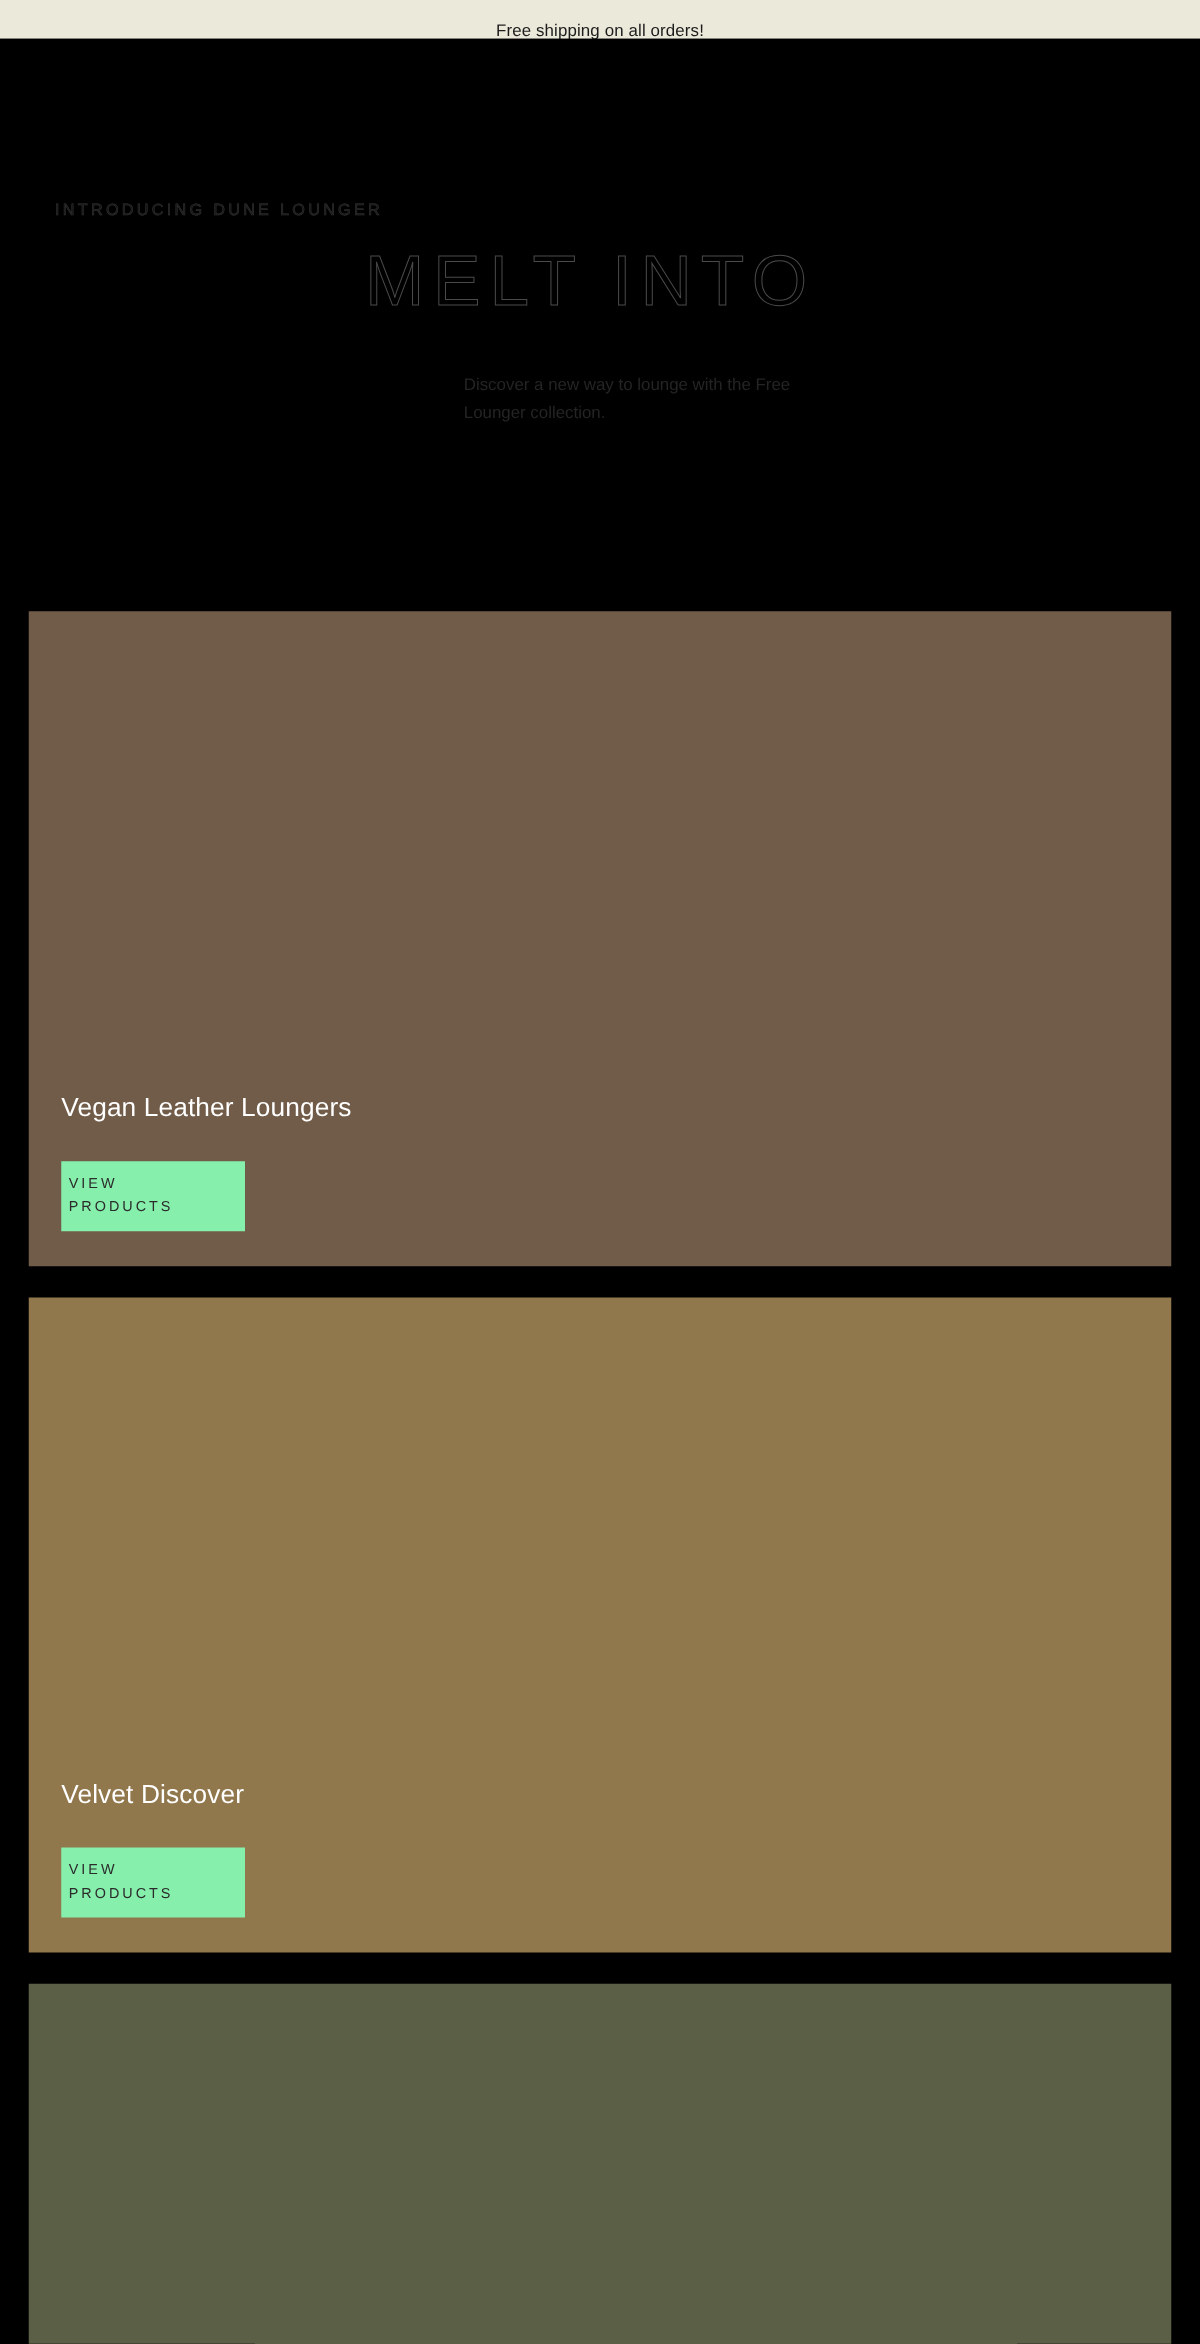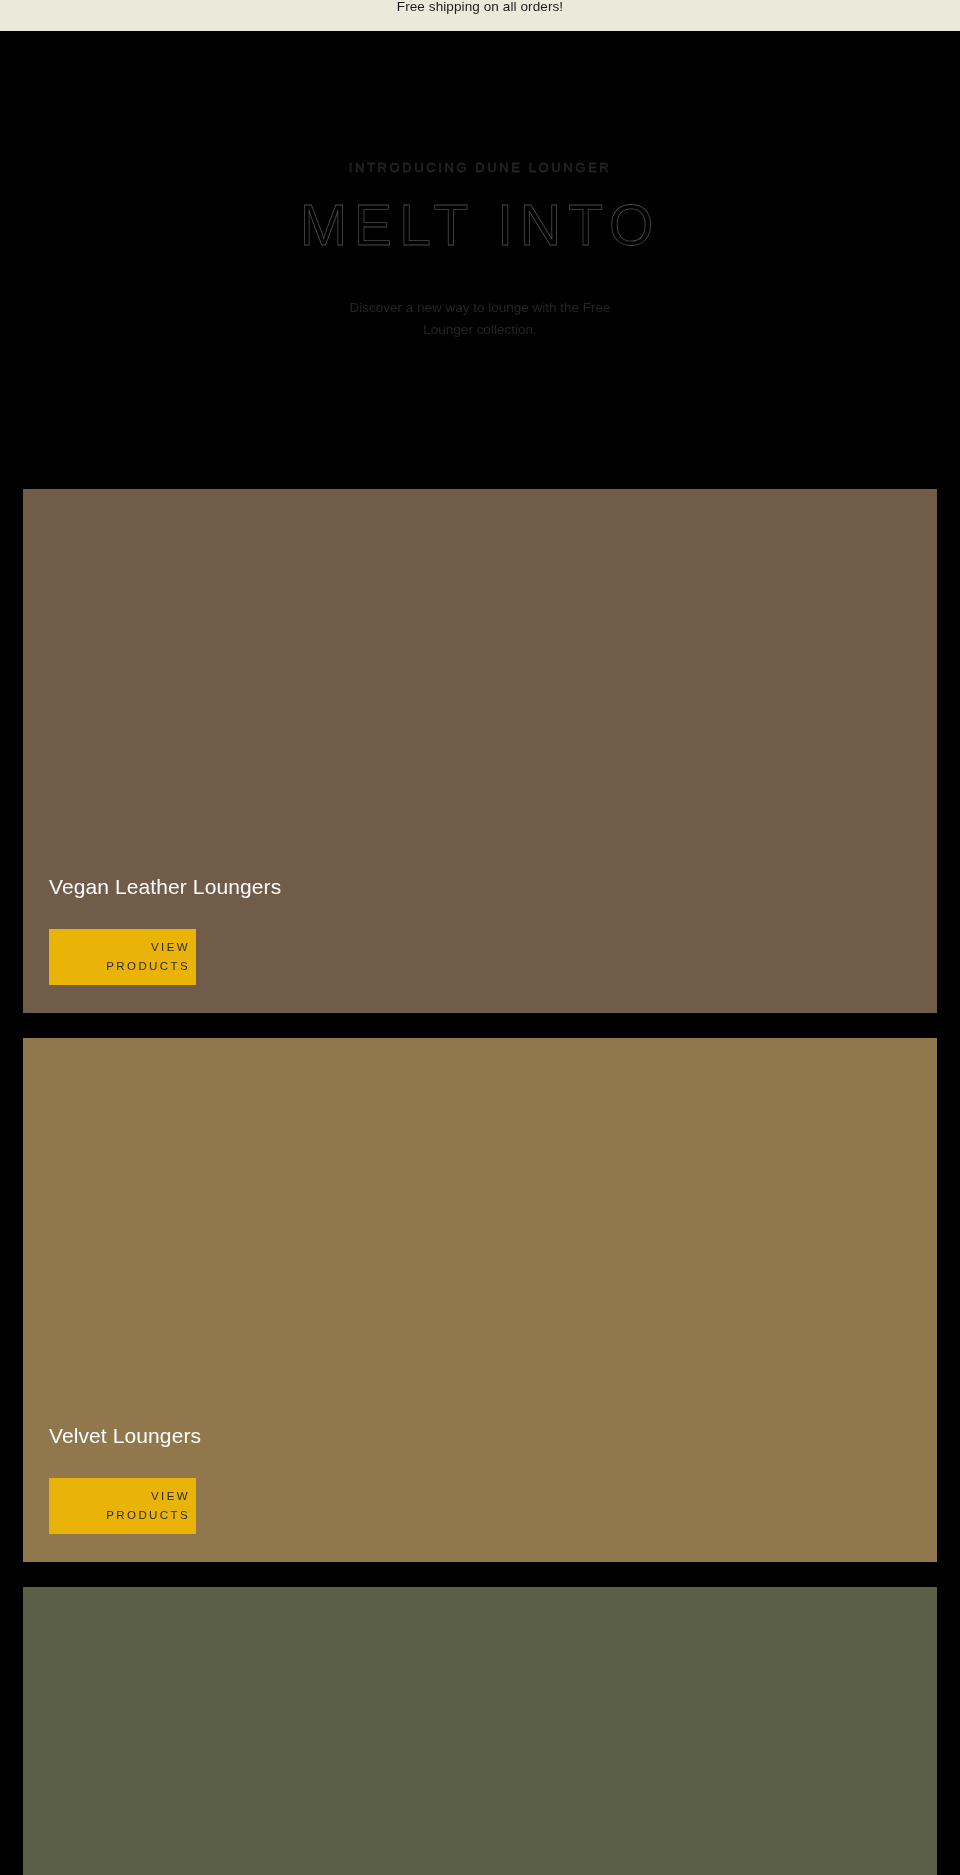--- a/index.html
+++ b/index.html
@@ -11,21 +11,21 @@
     font-family:"Liberation Sans", sans-serif;
     overflow:hidden;
   }
 
   
   .announcement-bar{
     width:100%;
     height:31px;
     background:#EBE9DA;
     display:flex;
-    align-items:flex-start;
+    align-items:flex-end;
     justify-content:center;
   }
   .announcement-text{
     font-size:13.5px;
     color:#1c1c1c;
     letter-spacing:0.1px;
     line-height:1;
   }
 
   
@@ -35,22 +35,22 @@
     height:458px;
     background:#000000;
     display:flex;
     flex-direction:column;
     align-items:center;
     justify-content:flex-start;
     overflow:hidden;
   }
   .hero-inner{
     width:100%;
-    text-align:center;
     padding-top:129px;
+    padding-left:44px;
   }
   .hero-eyebrow{
     font-size:13px;
     letter-spacing:2.6px;
     color:#151515;
     text-transform:uppercase;
     -webkit-text-stroke:0.4px #3a3a3a;
     line-height:1.2;
     margin-bottom:16px;
   }
@@ -101,28 +101,28 @@
     font-weight:400;
     color:#FFFFFF;
     line-height:1.2;
     margin-bottom:30px;
     letter-spacing:0.1px;
   }
   .card-button{
     display:block;
     width:147px;
     min-height:52px;
-    background:#eab308;
+    background:#86efac;
     border:none;
     color:#2b2b2b;
     font-family:"Liberation Sans", sans-serif;
     font-size:11.5px;
     letter-spacing:2.4px;
     line-height:1.65;
-    text-align:right;
+    text-align:left;
     padding:9px 6px;
     cursor:pointer;
   }
 </style>
 </head>
 <body>
 
 <div class="announcement-bar">
   <span class="announcement-text">Free shipping on all orders!</span>
 </div>
@@ -141,21 +141,21 @@
 
   <div class="collection-card card-brown">
     <h2 class="card-title">Vegan Leather Loungers</h2>
     <button class="card-button">
       <span>VIEW</span><br>
       <span>PRODUCTS</span>
     </button>
   </div>
 
   <div class="collection-card card-tan">
-    <h2 class="card-title">Velvet Loungers</h2>
+    <h2 class="card-title">Velvet Discover</h2>
     <button class="card-button">
       <span>VIEW</span><br>
       <span>PRODUCTS</span>
     </button>
   </div>
 
   <div class="collection-card card-olive"></div>
 
 </section>
 

